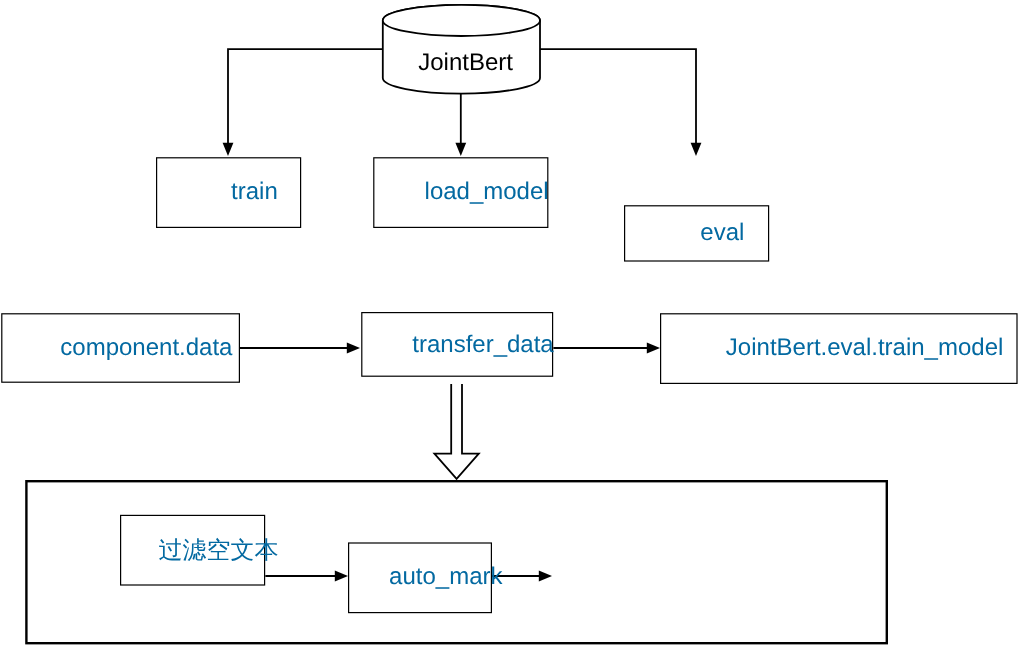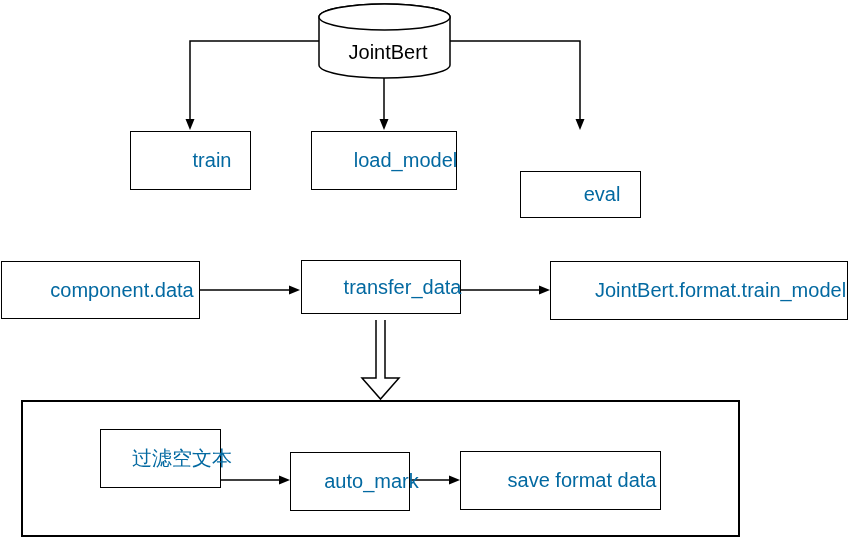--- a/index.html
+++ b/index.html
@@ -98,20 +98,19 @@
   </svg>
 
   <div class="cyl-label n-jointbert-label">JointBert</div>
 
   <div class="node n-train">train</div>
   <div class="node n-load-model">load_model</div>
   <div class="node n-eval">eval</div>
 
   <div class="node n-component-train">component.data</div>
   <div class="node n-transfer-data">transfer_data</div>
-  <div class="node n-train-model">JointBert.format.train_model</div>
+  <div class="node n-train-model">JointBert.eval.train_model</div>
 
   <div class="group-box n-container"></div>
   <div class="node n-filter">过滤空文本</div>
   <div class="node n-auto-mark">auto_mark</div>
-  <div class="node n-save-format">save format data</div>
 
 </div>
 
 </body></html>

